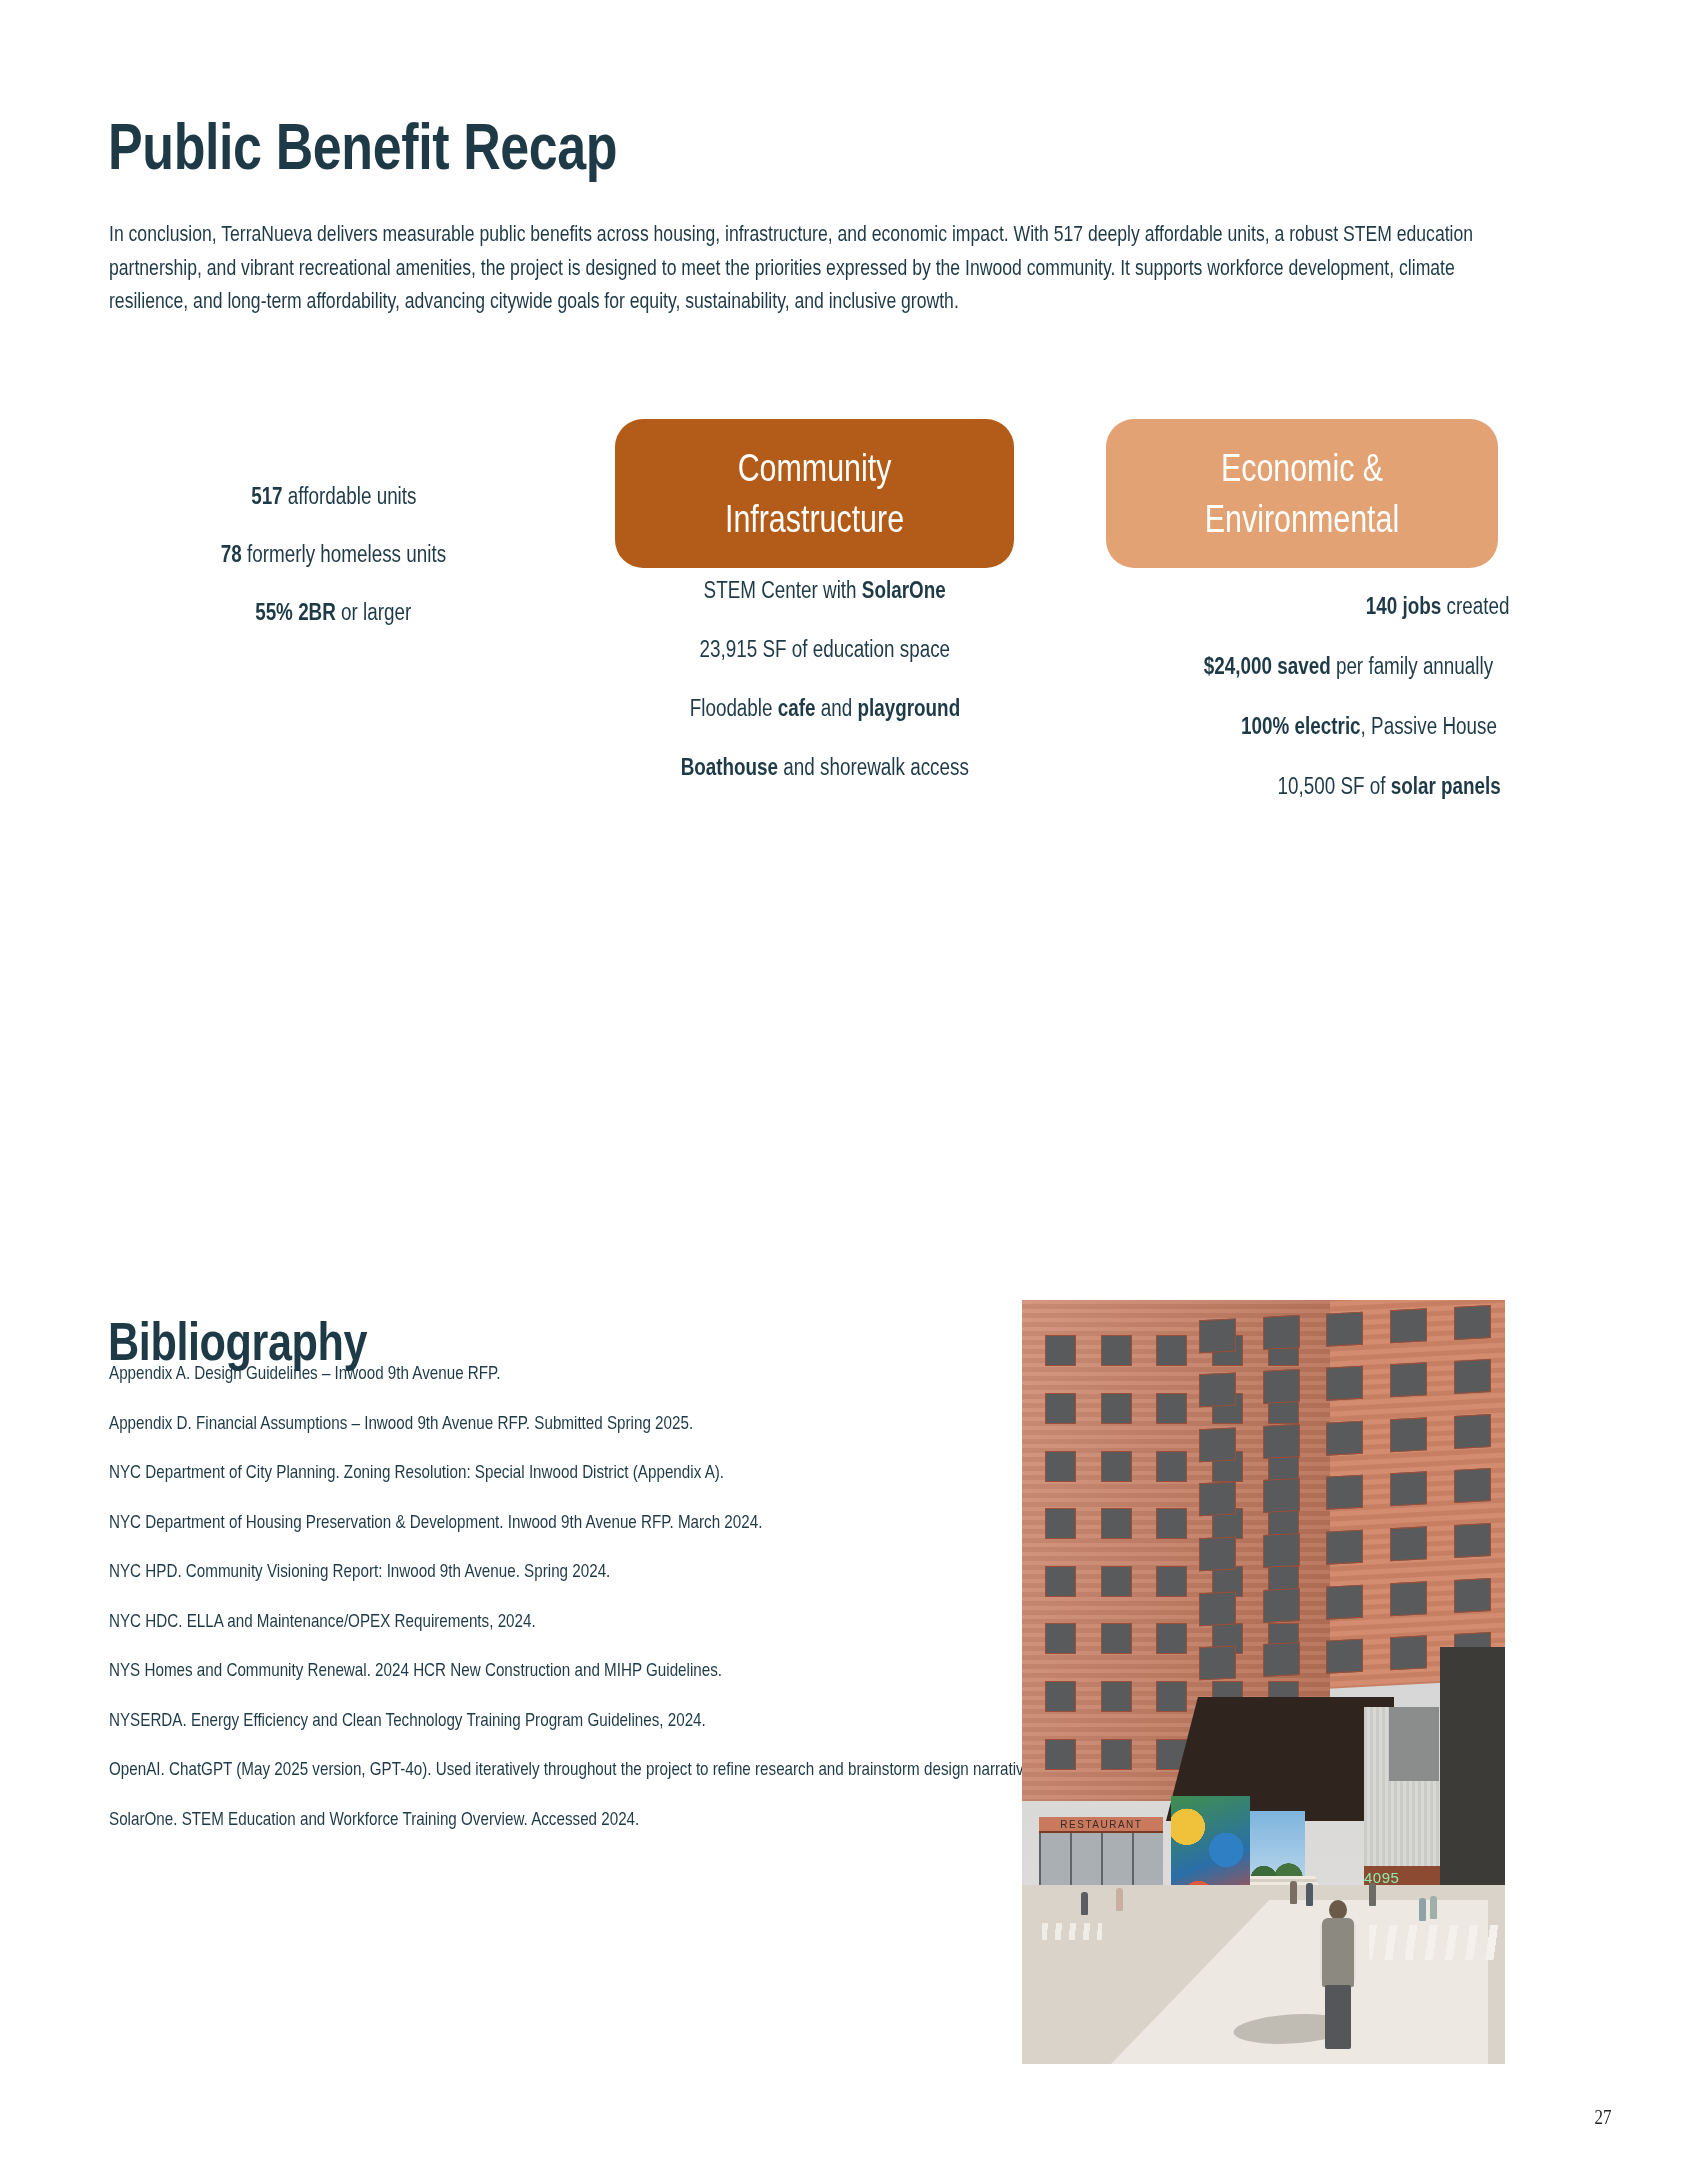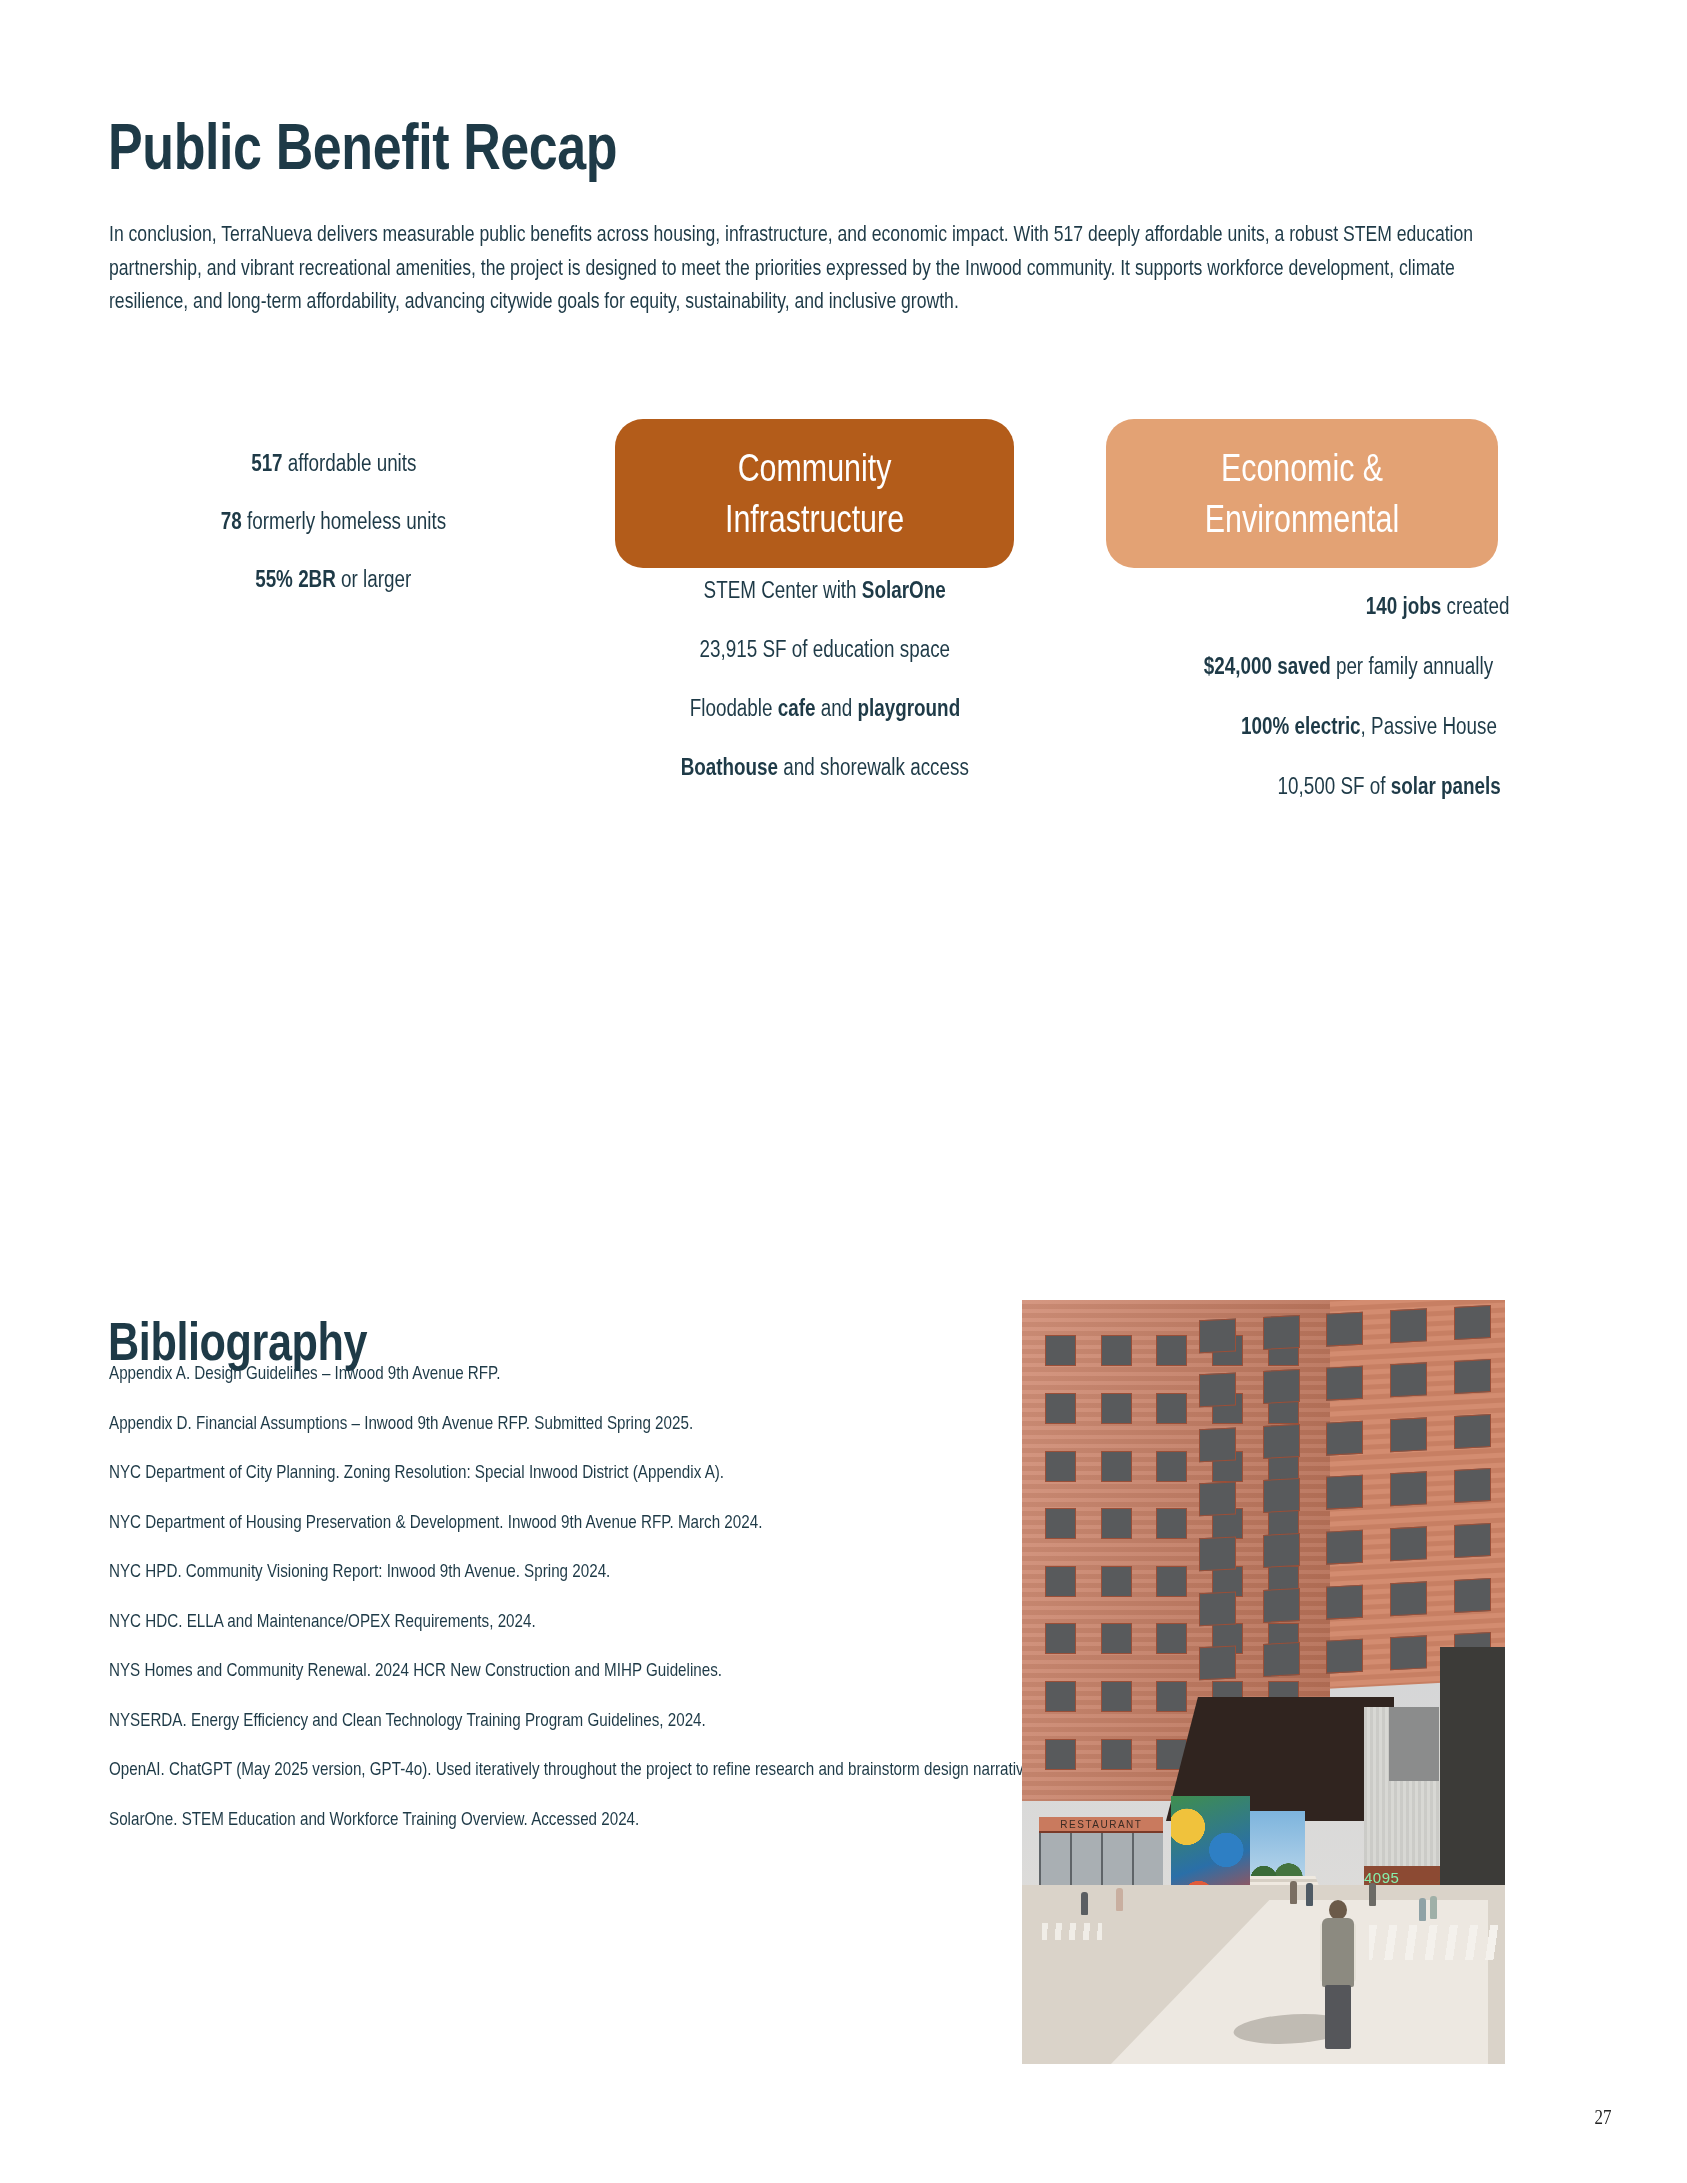--- a/index.html
+++ b/index.html
@@ -86,21 +86,21 @@
     font-weight: 400;
     transform: scaleX(0.80);
     display: inline-block;
   }
 
   
   .col-body {
     margin-top: 24px;
     text-align: center;
   }
-  .col-body.offset-1 { margin-top: 30px; }
+  .col-body.offset-1 { margin-top: 63px; }
   .col-body.offset-2 { margin-top: 8px; }
   .col-body.offset-3 { margin-top: 24px; }
 
   .bullet {
     font-size: 23px;
     line-height: 1.30;
     color: #1E3A47;
     margin-bottom: 28px;
   }
   .bullet-inner {

